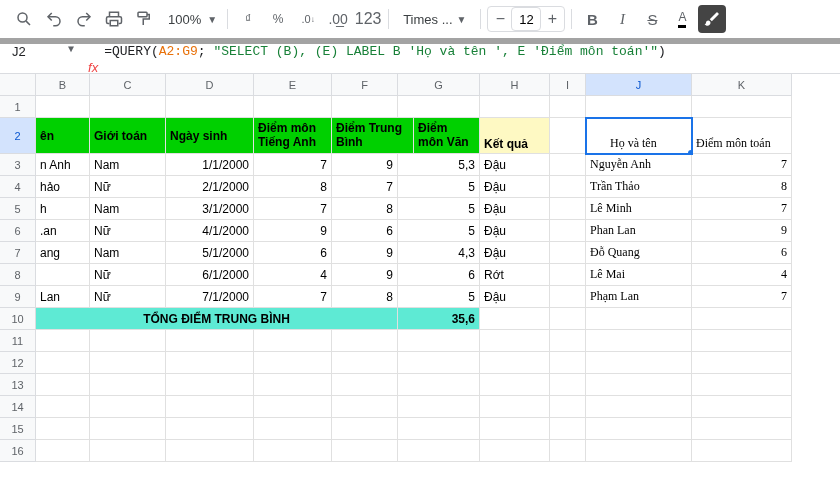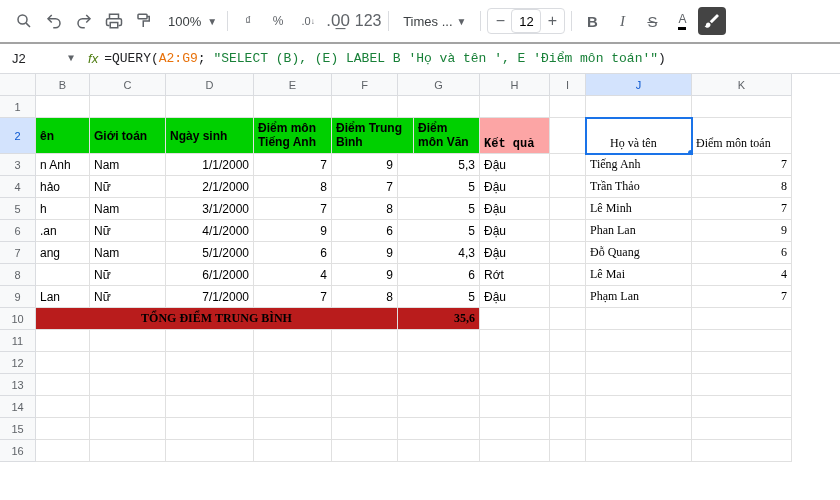--- a/index.html
+++ b/index.html
@@ -1,52 +1,52 @@
 <!DOCTYPE html>
 <html><head>
 <meta charset="utf-8">
 <style>
 * { margin: 0; padding: 0; box-sizing: border-box; }
 body { font-family: Arial, sans-serif; font-size: 12px; background: #fff; width: 840px; height: 500px; overflow: hidden; }
 
-.toolbar { display: flex; align-items: center; gap: 2px; padding: 6px 10px; background: #fff; border-bottom: 2px solid #a3a3a3; height: 44px; }
+.toolbar { display: flex; align-items: center; gap: 2px; padding: 6px 10px; background: #fff; border-bottom: 6px solid #a3a3a3; height: 44px; }
 .tool-btn { width: 28px; height: 28px; display: flex; align-items: center; justify-content: center; border-radius: 4px; cursor: pointer; color: #5f6368; }
 .divider { width: 1px; height: 20px; background: #dadce0; margin: 0 4px; }
 .zoom-box { display: flex; align-items: center; gap: 2px; padding: 0 4px; }
 .zoom-text { font-size: 13px; color: #3c4043; padding: 0 4px; }
 .font-box { display: flex; align-items: center; gap: 4px; padding: 2px 8px; color: #3c4043; font-size: 13px; }
 .size-box { display: flex; align-items: center; border: 1px solid #dadce0; border-radius: 4px; }
 .size-btn { width: 24px; height: 24px; display: flex; align-items: center; justify-content: center; cursor: pointer; color: #5f6368; font-size: 16px; }
 .size-input { width: 28px; height: 22px; text-align: center; border: none; font-size: 13px; outline: 1px solid #dadce0; border-radius: 3px; }
 .paint { width: 28px; height: 28px; display:flex; align-items:center; justify-content:center; background:#444; border-radius:4px; }
 
-.formula-bar { display: flex; align-items: center; height: 30px; border-bottom: 1px solid #dadce0; padding: 0 8px; font-family: "Courier New", monospace; font-size: 13px; }
+.formula-bar { display: flex; height: 30px; border-bottom: 1px solid #dadce0; padding: 0 8px; font-family: "Courier New", monospace; font-size: 13px; }
 .cell-ref { width: 60px; padding: 0 4px; color: #202124; font-family: Arial; }
 .dropdown-caret { color: #5f6368; font-size: 10px; margin-right: 8px; cursor: pointer; }
-.fx { font-style: italic; color: #4d7c0f; margin: 0 6px; font-family: Arial; }
+.fx { font-style: italic; color: #ef4444; margin: 16px 6px; font-family: Arial; }
 .formula { flex: 1; color: #202124; white-space: nowrap; overflow: hidden; }
 .formula .fn { color: #202124; }
 .formula .range { color: #e8710a; }
 .formula .str { color: #188038; }
 
 .grid { position: relative; }
 .col-headers { display: flex; height: 22px; position: sticky; top: 0; background: #fff; }
 .corner { width: 36px; height: 22px; background: #f8f9fa; border-right: 1px solid #dadce0; border-bottom: 1px solid #dadce0; }
 .col-h { height: 22px; display: flex; align-items: center; justify-content: center; font-size: 11px; color: #5f6368; background: #f8f9fa; border-right: 1px solid #dadce0; border-bottom: 1px solid #dadce0; }
 .col-h.sel { background: #d3e3fd; color: #0b57d0; }
 
 .row { display: flex; height: 22px; }
 .row-h { width: 36px; display: flex; align-items: center; justify-content: center; font-size: 11px; color: #5f6368; background: #f8f9fa; border-right: 1px solid #dadce0; border-bottom: 1px solid #dadce0; }
 .row-h.sel { background: #d3e3fd; color: #0b57d0; }
 .cell { height: 22px; padding: 2px 4px; border-right: 1px solid #e0e0e0; border-bottom: 1px solid #e0e0e0; font-size: 12px; overflow: hidden; white-space: nowrap; display: flex; align-items: center; }
 .cell.r { justify-content: flex-end; }
 .cell.bold { font-weight: bold; }
 .cell.green { background: #00d000; }
-.cell.pink { background: #fca5a5; font-family: Liberation Mono, monospace; }
-.cell.yellow { background: #b91c1c; font-family: Liberation Serif, serif; }
+.cell.pink { background: #fef9c3; }
+.cell.yellow { background: #5eead4; }
 .cell.times { font-family: "Times New Roman", serif; }
 .cell.active { outline: 2px solid #1a73e8; outline-offset: -1px; z-index: 2; position: relative; padding-left: 24px; }
 .cell.active::after { content: ''; position: absolute; width: 6px; height: 6px; background: #1a73e8; border-radius: 50%; right: -3px; bottom: -3px; }
 
 
 .c-B{width:54px}.c-C{width:76px}.c-D{width:88px}.c-E{width:78px}.c-F{width:66px}.c-G{width:82px}.c-H{width:70px}.c-I{width:36px}.c-J{width:106px}.c-K{width:100px}
 
 svg { width: 18px; height: 18px; }
 .underline-color { border-bottom: 3px solid #000; padding-bottom: 1px; display: inline-block; line-height: 14px; }
 </style>
@@ -87,21 +87,21 @@
   <div class="zoom-box">
     <span class="zoom-text">100%</span>
     <span style="font-size:10px;color:#5f6368">▼</span>
   </div>
   <div class="divider"></div>
   <div class="tool-btn">
       <span class="underline-color" style="border:none">₫</span>
     </div>
   <div class="tool-btn">%</div>
   <div class="tool-btn" style="font-size:11px">.0<sub style="font-size:8px">↓</sub></div>
-  <div class="tool-btn" style="font-size:17px">.0̲0</div>
+  <div class="tool-btn" style="font-size:14px">.0̲0</div>
   <div class="tool-btn" style="font-size:16px">123</div>
   <div class="divider"></div>
   <div class="font-box">
     <span>Times ...</span>
     <span style="font-size:10px;color:#5f6368">▼</span>
   </div>
   <div class="divider"></div>
   <div class="size-box">
     <div class="size-btn">−</div>
     <input class="size-input" value="12" style="">
@@ -177,21 +177,21 @@
       <div class="row">
         <div class="row-h">3</div>
         <div class="cell c-B">n Anh</div>
         <div class="cell c-C">Nam</div>
         <div class="cell c-D r">1/1/2000</div>
         <div class="cell c-E r">7</div>
         <div class="cell c-F r">9</div>
         <div class="cell c-G r">5,3</div>
         <div class="cell c-H">Đậu</div>
         <div class="cell c-I"></div>
-        <div class="cell c-J times">Tiếng Anh</div>
+        <div class="cell c-J times">Nguyễn Anh</div>
         <div class="cell c-K times r">7</div>
       </div>
       <div class="row">
         <div class="row-h">4</div>
         <div class="cell c-B">hảo</div>
         <div class="cell c-C">Nữ</div>
         <div class="cell c-D r">2/1/2000</div>
         <div class="cell c-E r">8</div>
         <div class="cell c-F r">7</div>
         <div class="cell c-G r">5</div>

